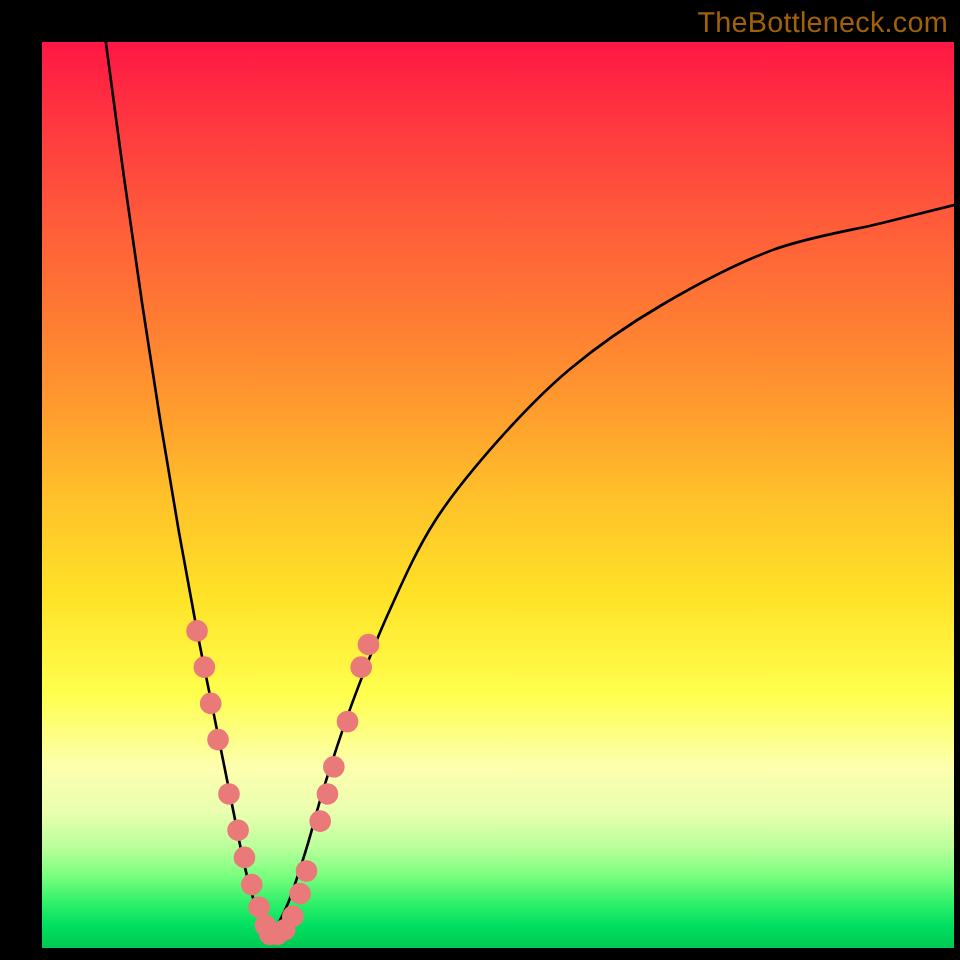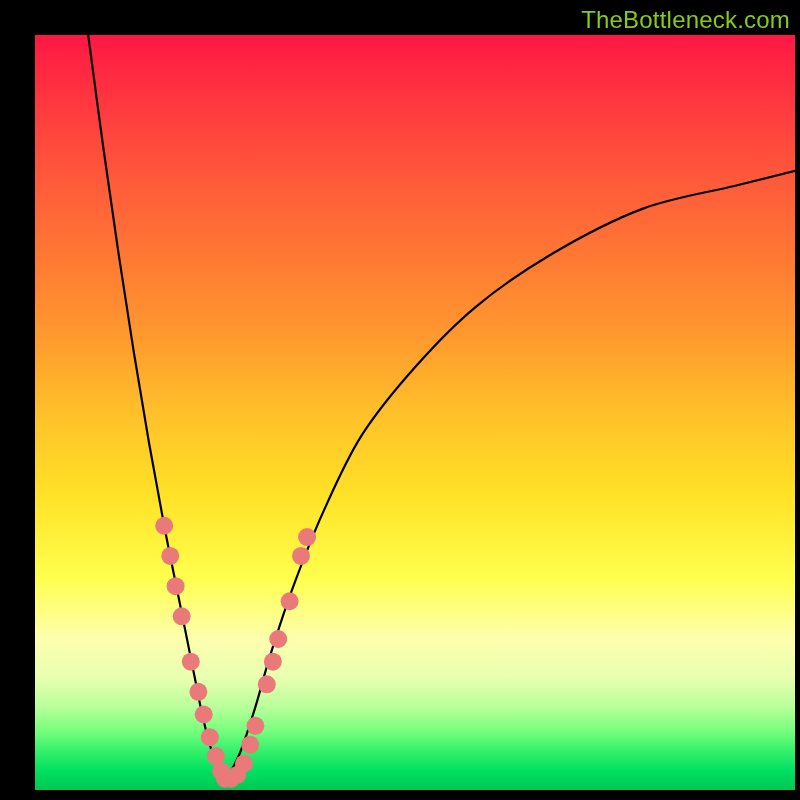--- a/index.html
+++ b/index.html
@@ -42,21 +42,21 @@
       #00e060 97.5%,
       #00c853 100%
     );
   }
   .watermark {
     position: absolute;
     top: 6px;
     right: 10px;
     font-size: 24px;
     font-weight: 500;
-    color: #84cc16;
+    color: #a16207;
     letter-spacing: 0.2px;
     user-select: none;
   }
   svg.curves {
     position: absolute;
     left: 0;
     top: 0;
     width: 760px;
     height: 755px;
   }

